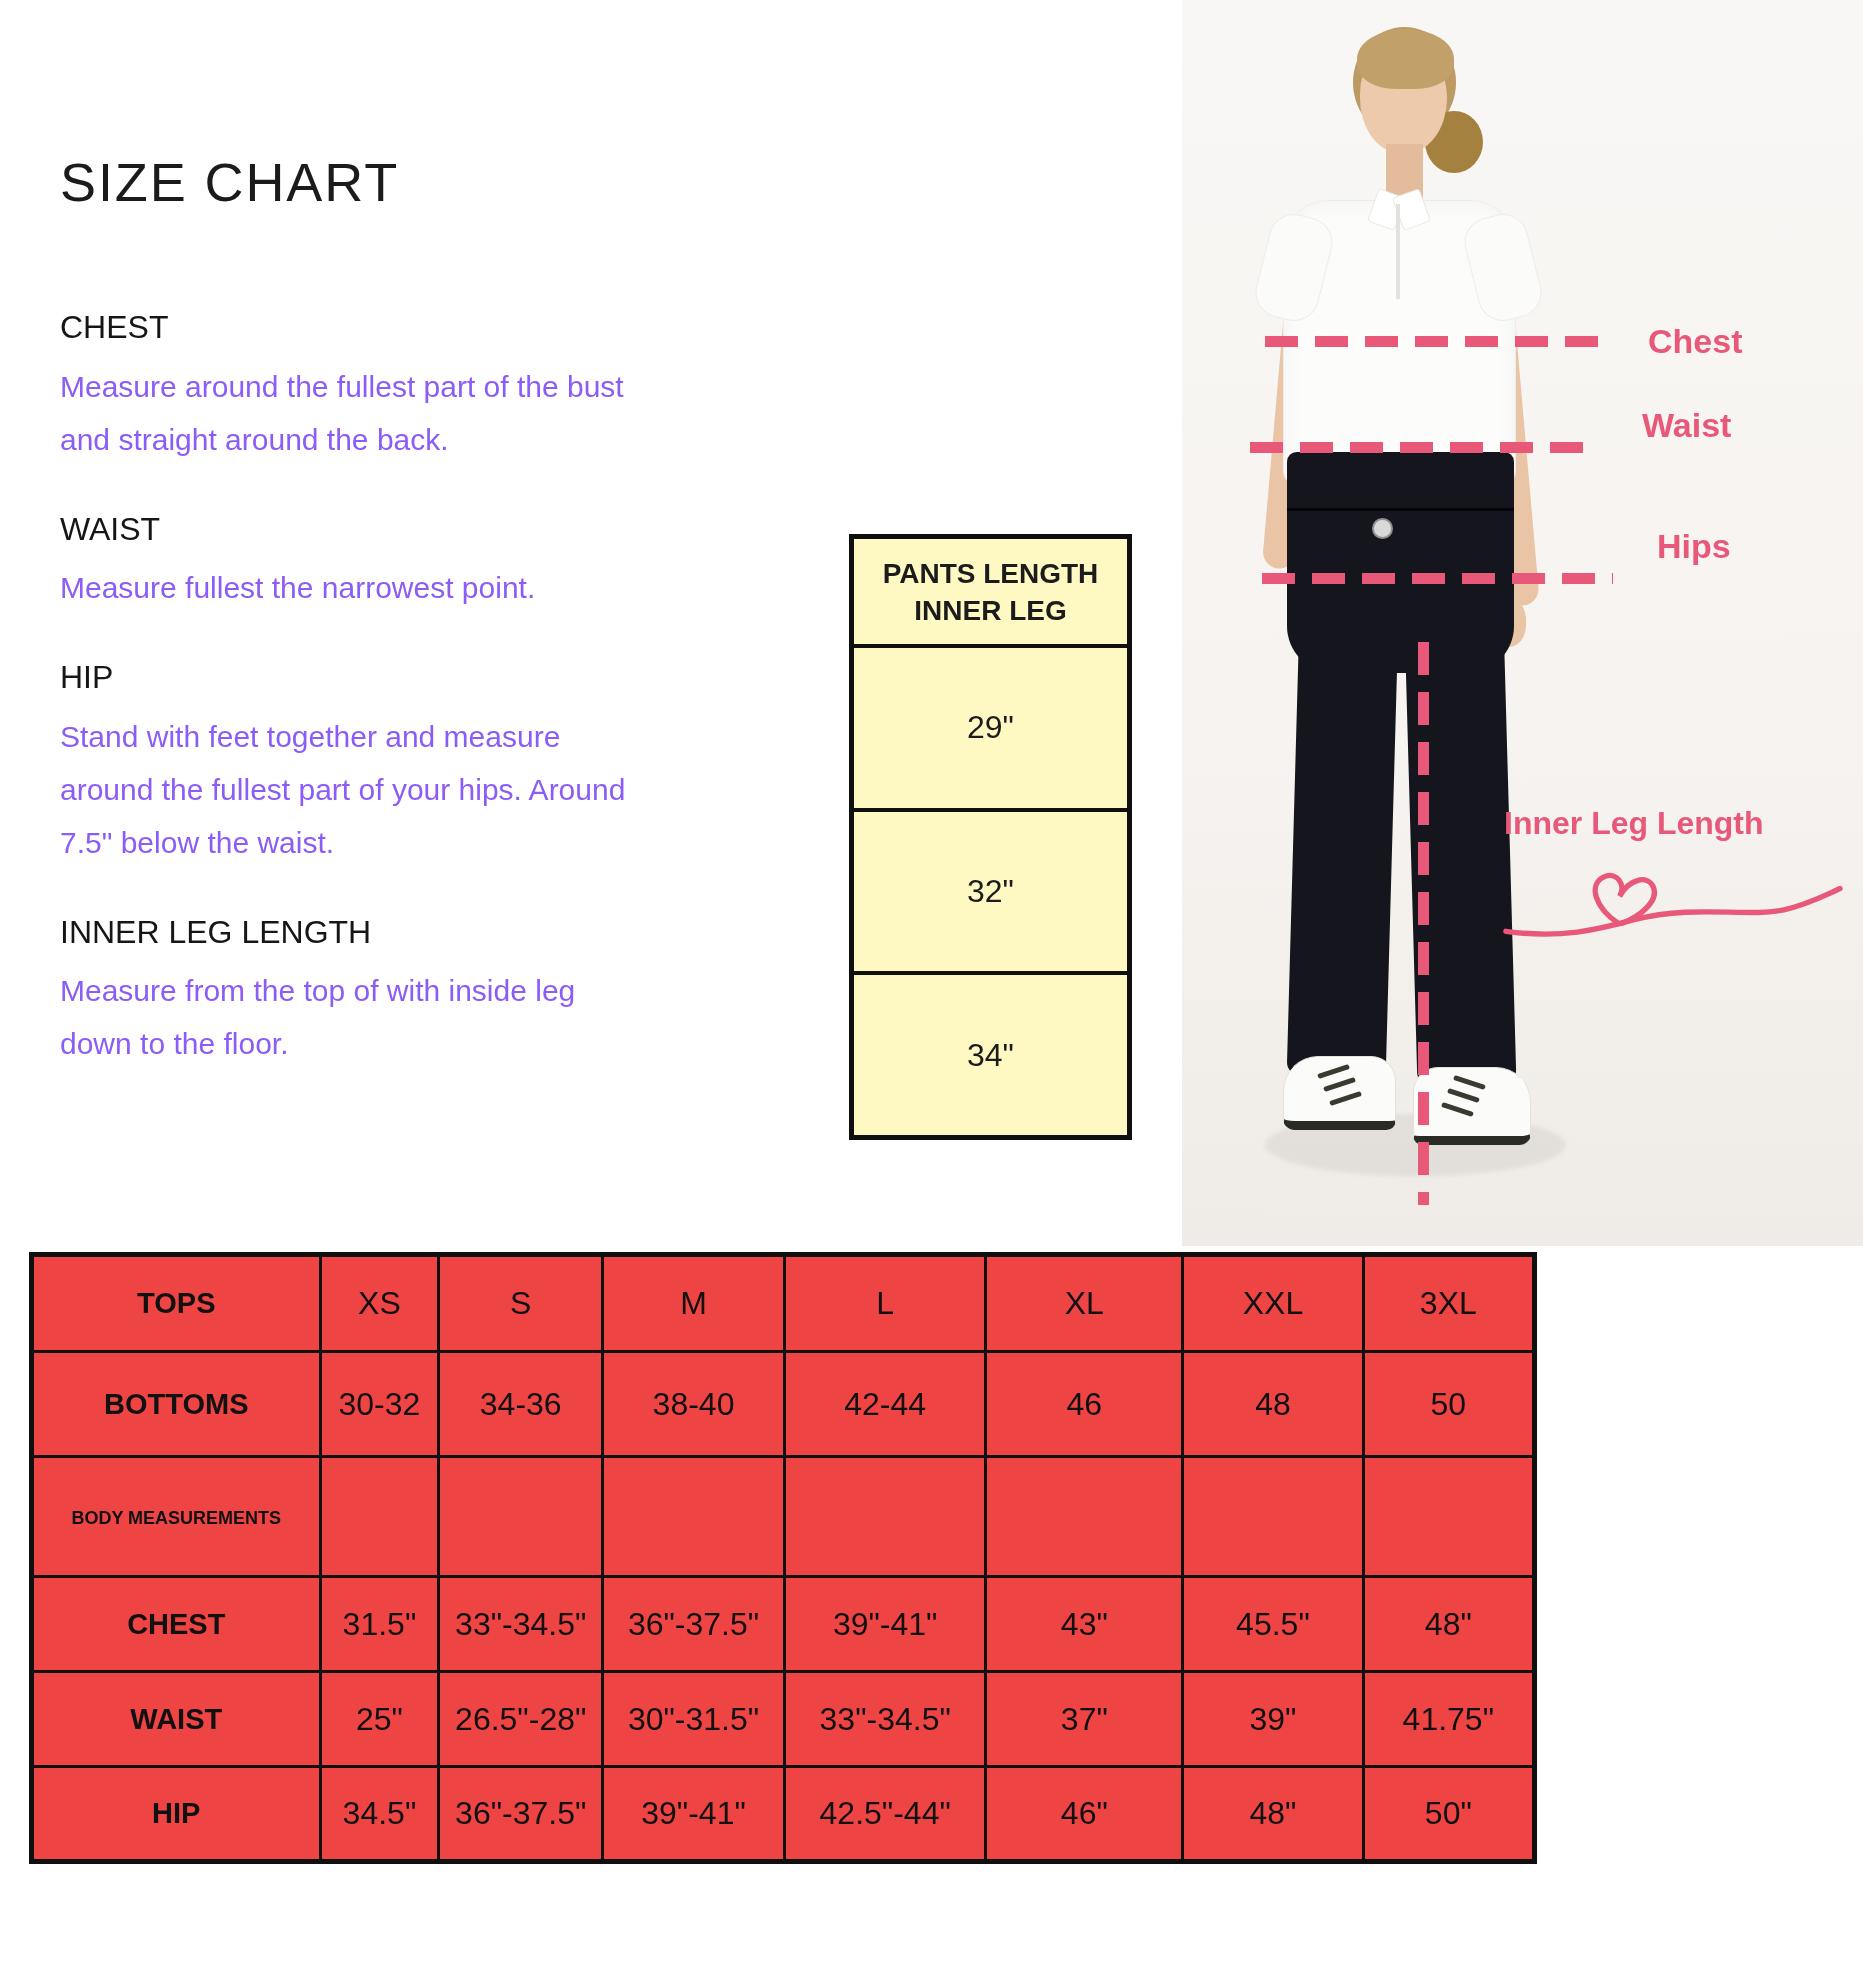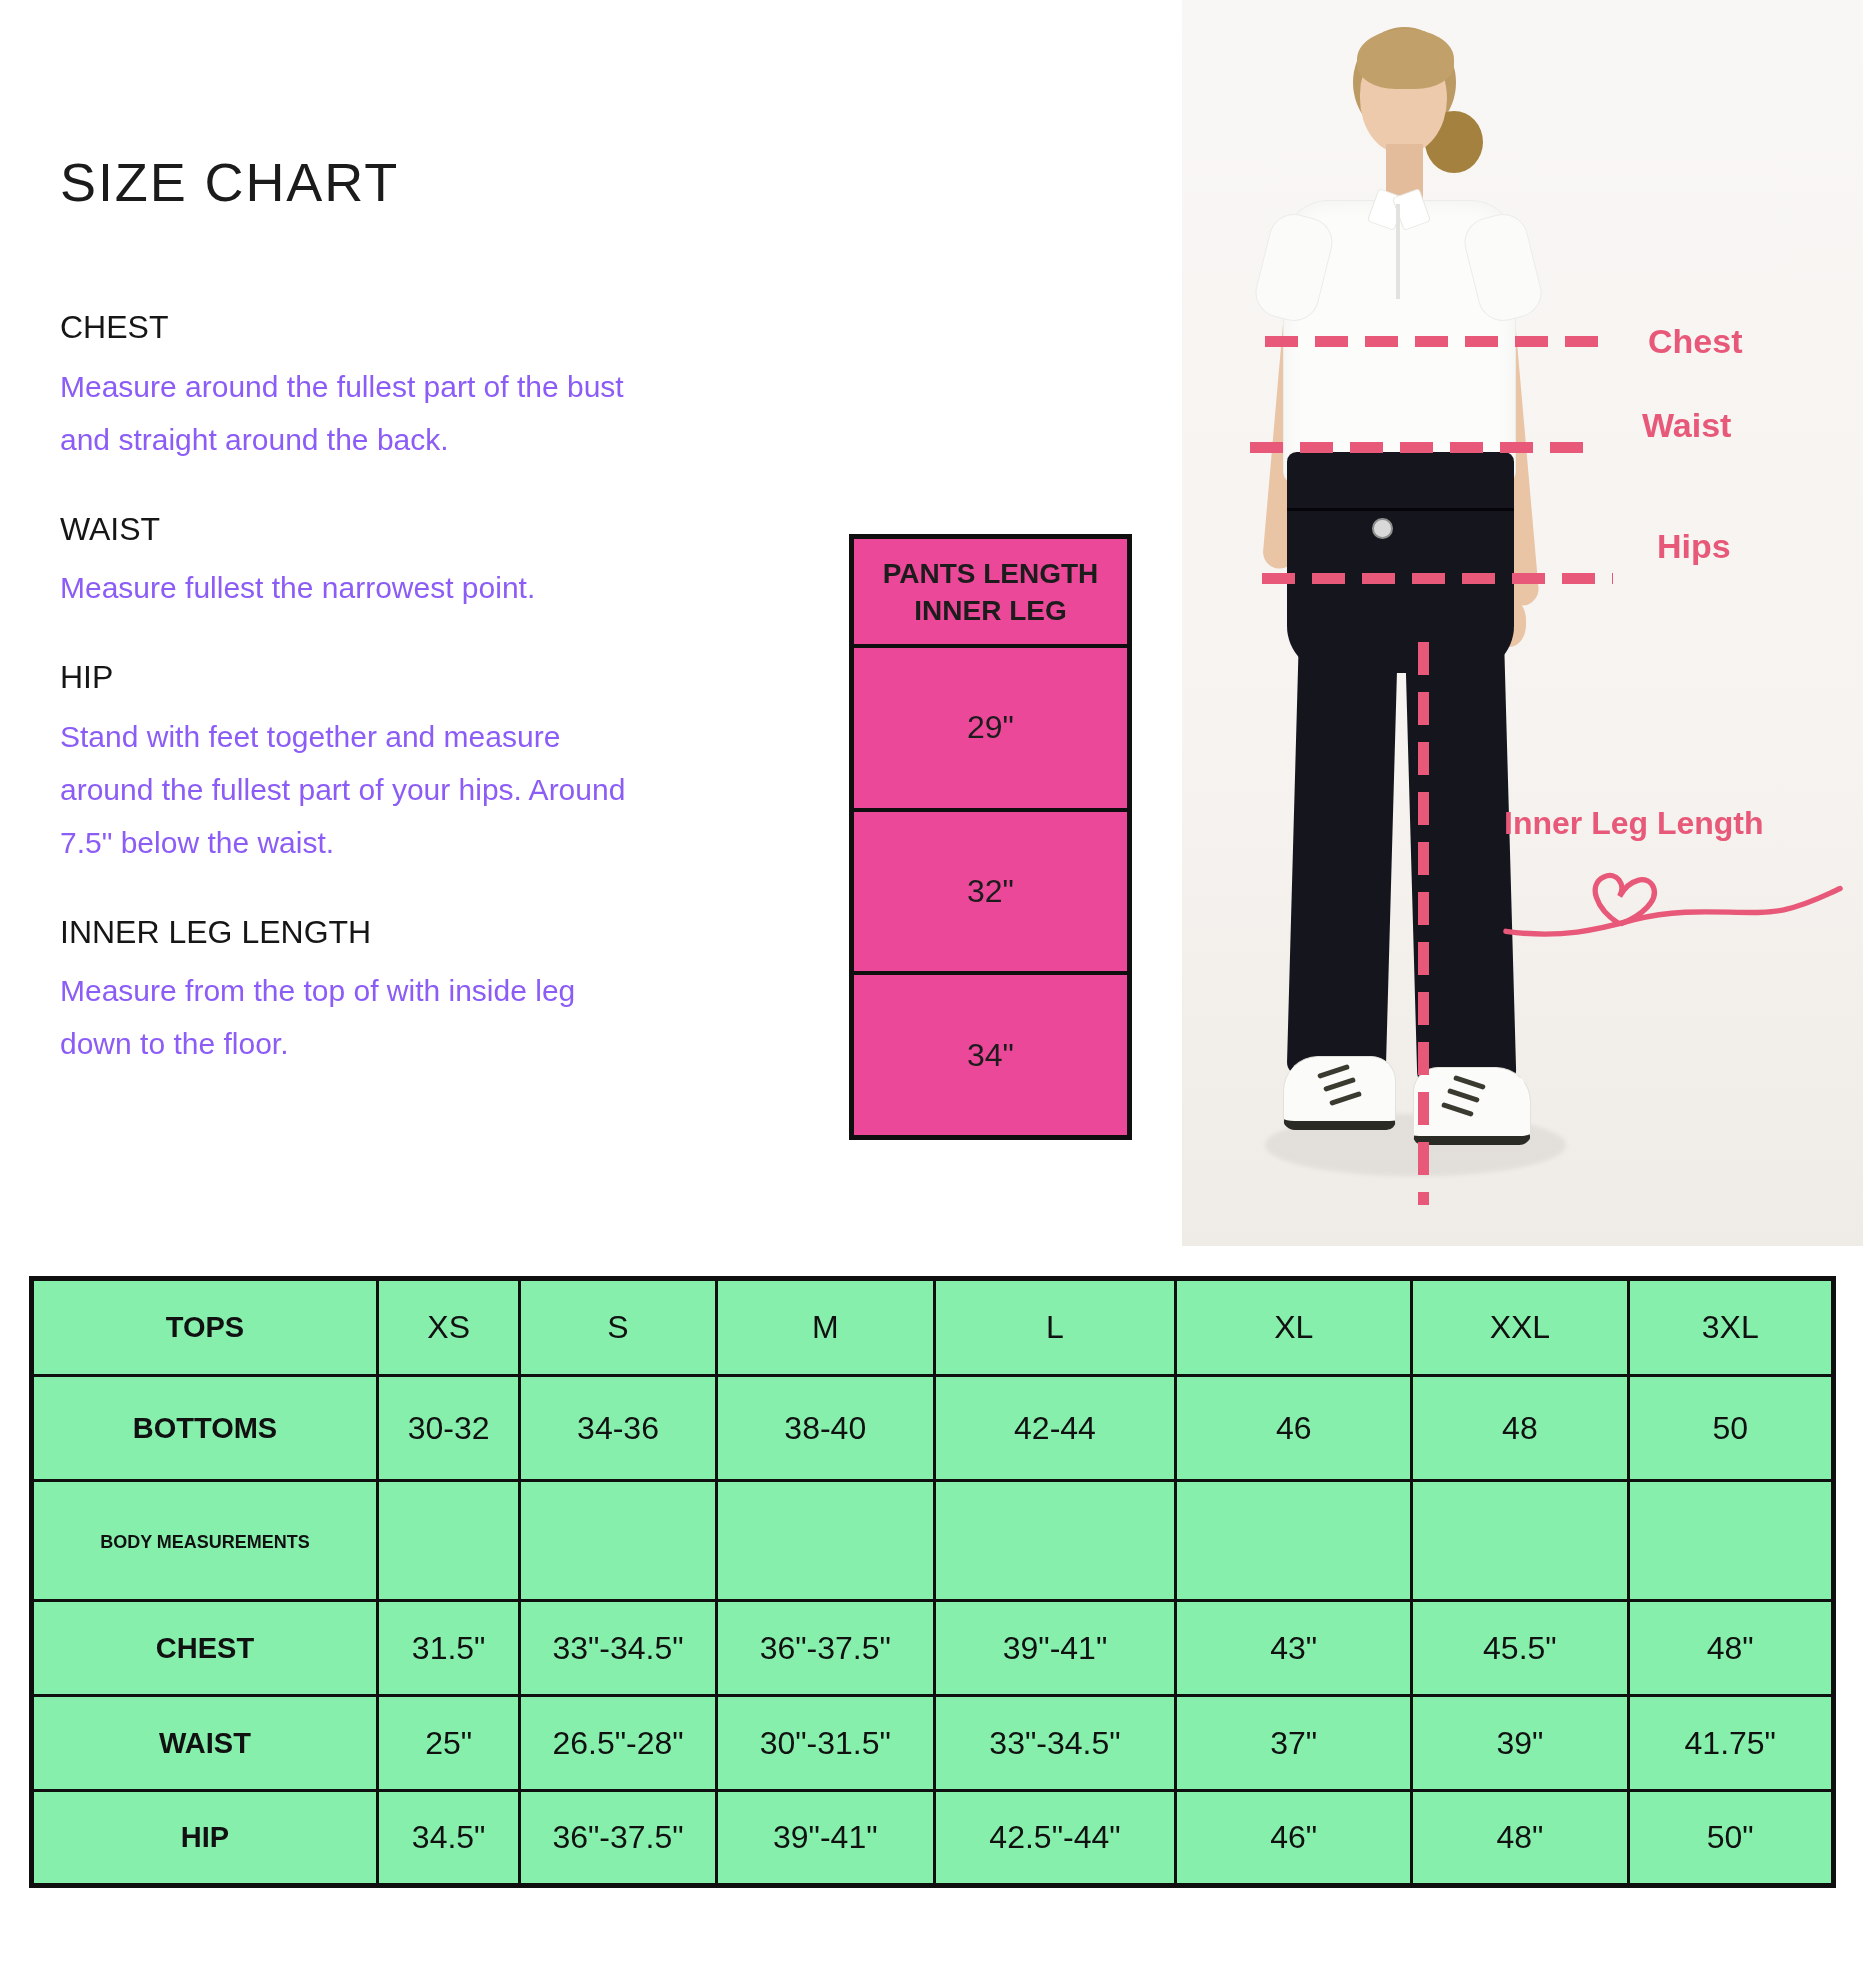--- a/index.html
+++ b/index.html
@@ -10,21 +10,21 @@
   .title{position:absolute;left:60px;top:151px;font-size:54px;font-weight:400;
          letter-spacing:1.9px;color:#1b1b1b;}
   .instructions{position:absolute;left:60px;top:309px;width:582px;}
   .ins-h{font-size:32px;font-weight:400;color:#161616;margin:45px 0 13.6px 0;}
   .ins-h.first{margin-top:0;}
   .ins-t{font-size:30px;font-weight:400;color:#8b5cf6;line-height:53px;}
 
   
   .pants-table{position:absolute;left:849px;top:534px;width:283px;height:606px;
                box-sizing:border-box;border:5.8px solid #0f0f0f;display:flex;flex-direction:column;
-               background:#ec4899;}
+               background:#fef9c3;}
   .pants-head{height:105px;border-bottom:4.9px solid #0f0f0f;display:flex;flex-direction:column;
               align-items:center;justify-content:center;font-weight:700;font-size:28px;line-height:37px;}
   .pants-row{flex:1;display:flex;align-items:center;justify-content:center;font-size:32px;
              border-bottom:4.9px solid #0f0f0f;}
   .pants-row:last-child{border-bottom:none;}
 
   
   .photo{position:absolute;left:1182px;top:0;width:681px;height:1246px;overflow:hidden;
          background:linear-gradient(180deg,#f9f7f5 0%,#f6f3f0 60%,#efece7 100%);}
   .photo *{position:absolute;}
@@ -74,22 +74,22 @@
   .line-hips{left:80px;top:573px;width:351px;}
   .line-inner{left:236px;top:642px;height:563px;}
   .fig-lbl{font-weight:700;font-size:34px;color:var(--pk);white-space:nowrap;}
   .lbl-chest{left:466px;top:322px;}
   .lbl-waist{left:460px;top:406px;}
   .lbl-hips{left:475px;top:527px;}
   .lbl-inner{left:322px;top:805px;font-size:32px;}
   .squiggle{left:320px;top:836px;}
 
   
-  .size-table{position:absolute;left:29px;top:1252px;width:1807px;border-collapse:collapse;
-              table-layout:fixed;background:#86efac;border:5.8px solid #0f0f0f;margin-top:24px;}
+  .size-table{position:absolute;left:29px;top:1252px;width:1508px;border-collapse:collapse;
+              table-layout:fixed;background:#ef4444;border:5.8px solid #0f0f0f;}
   .size-table td{border:3.9px solid #0f0f0f;text-align:center;vertical-align:middle;
                  font-size:32px;color:#111;padding:0;}
   .size-table td.lab{font-weight:700;font-size:29px;}
   .size-table td.lab .wrap{display:inline-block;max-width:223px;font-size:18px;line-height:33px;}
 </style>
 </head>
 <body>
 
 <div class="page" style="--pk:#E85878;">
 

